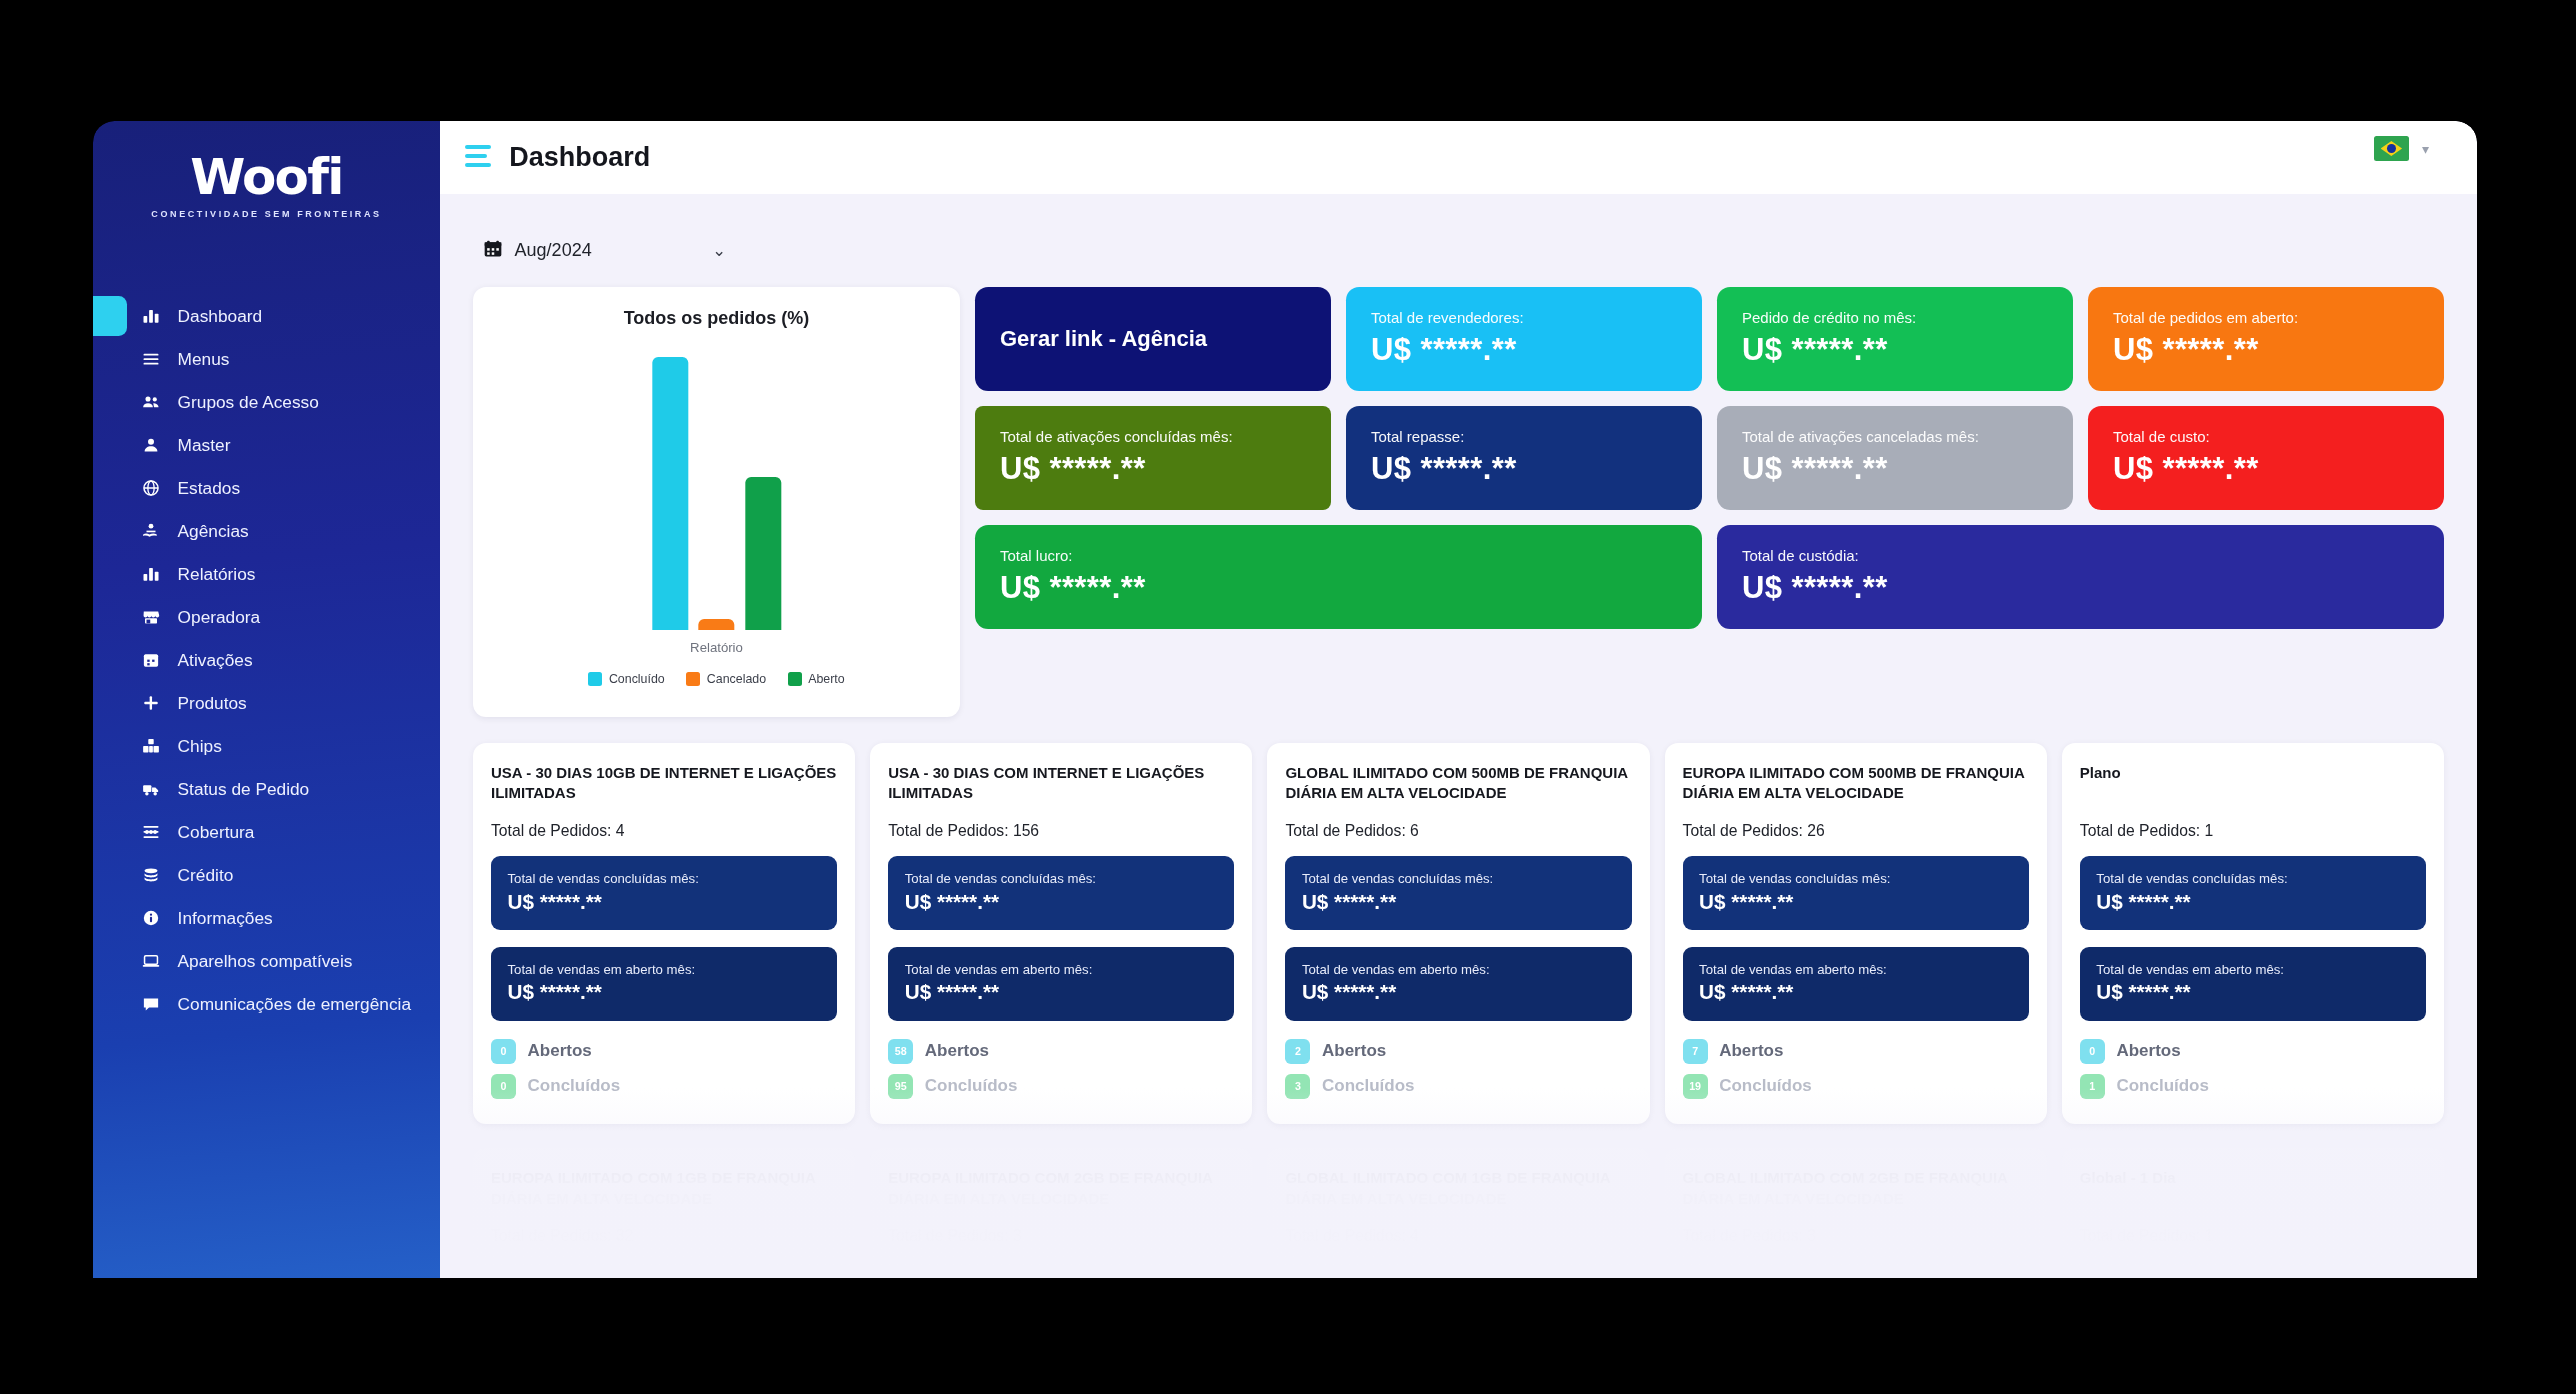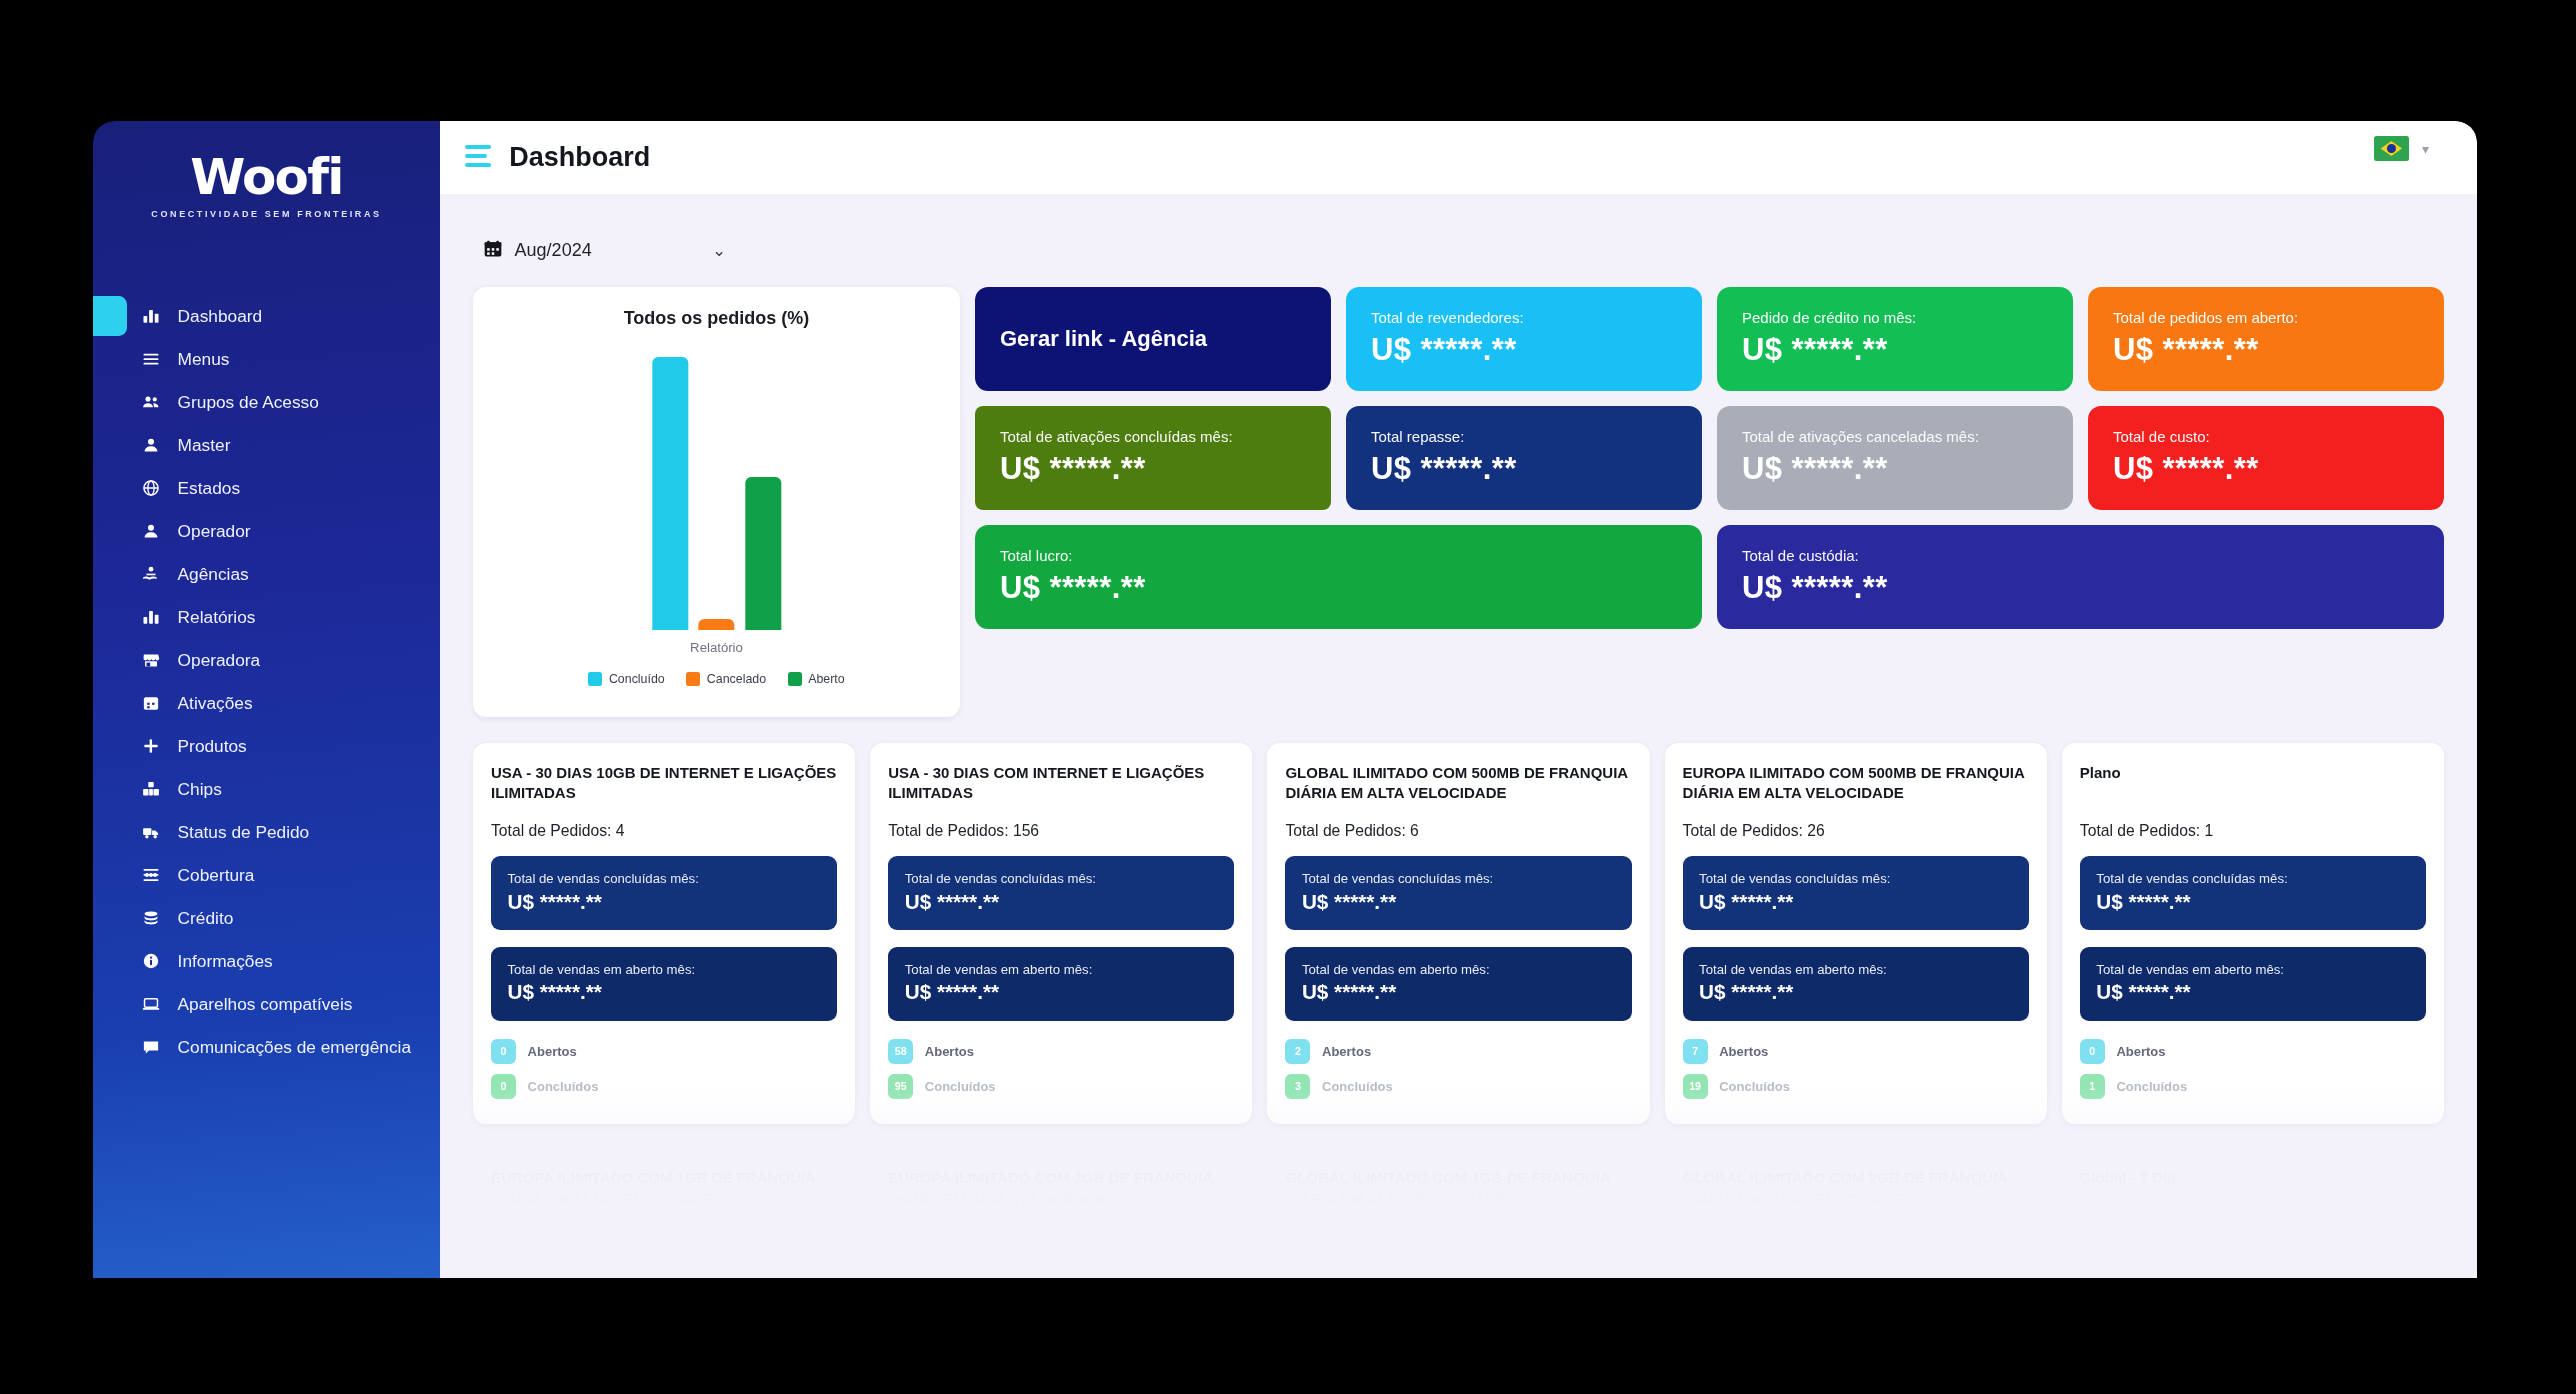--- a/index.html
+++ b/index.html
@@ -235,21 +235,21 @@
   .p-box .pb-value { margin-top: 3.3px; font-size: 20.7px; font-weight: 700; color: #ffffff; }
   .p-stats { margin-top: 18px; }
   .p-stat { display: flex; align-items: center; gap: 11.6px; margin-bottom: 10px; }
   .p-stat .badge {
     width: 25px; height: 25px; border-radius: 5.8px;
     display: flex; align-items: center; justify-content: center;
     font-size: 10.7px; font-weight: 700; color: #ffffff;
   }
   .p-stat .badge.open { background: #7fe0ef; }
   .p-stat .badge.done { background: #93e5b4; }
-  .p-stat .st-label { font-size: 13px; font-weight: 700; color: #64697a; }
+  .p-stat .st-label { font-size: 17px; font-weight: 700; color: #64697a; }
   .p-stat .st-label.dim { color: #b8bcc8; }
 
   
   #products-faded {
     display: flex; gap: 15px;
     margin-top: 16.5px;
     opacity: .09;
   }
   #products-faded .pcard { min-height: 149px; }
 
@@ -314,29 +314,20 @@
           </div>
           <div class="nav-item">
             <span class="ico">
               <svg width="20" height="18" viewBox="0 0 24 24" fill="#ffffff">
                 <circle cx="12" cy="12" r="9.4" fill="none" stroke="#fff" stroke-width="2"></circle>
                 <ellipse cx="12" cy="12" rx="4.2" ry="9.4" fill="none" stroke="#fff" stroke-width="1.8"></ellipse>
                 <rect x="2.6" y="11" width="18.8" height="2"></rect>
               </svg>
             </span>
             <span class="lbl">Estados</span>
-          </div>
-          <div class="nav-item">
-            <span class="ico">
-              <svg width="20" height="18" viewBox="0 0 24 24" fill="#ffffff">
-                <circle cx="12" cy="7.5" r="4"></circle>
-                <path d="M3.5 20.5c0-4.4 3.9-7 8.5-7s8.5 2.6 8.5 7z"></path>
-              </svg>
-            </span>
-            <span class="lbl">Operador</span>
           </div>
           <div class="nav-item">
             <span class="ico">
               <svg width="20" height="18" viewBox="0 0 24 24" fill="#ffffff">
                 <circle cx="12" cy="5.5" r="3.2"></circle>
                 <path d="M6 11.5h12v2.2H6z"></path>
                 <path d="M1.5 16.5c3-1.6 6-1.2 8.5.3 2.4-1.6 6-2 9.5-.6v2.4c-3.2-1.1-6.4-.7-9.5 1-2.8-1.6-5.6-2-8.5-.9z"></path>
               </svg>
             </span>
             <span class="lbl">Agências</span>

